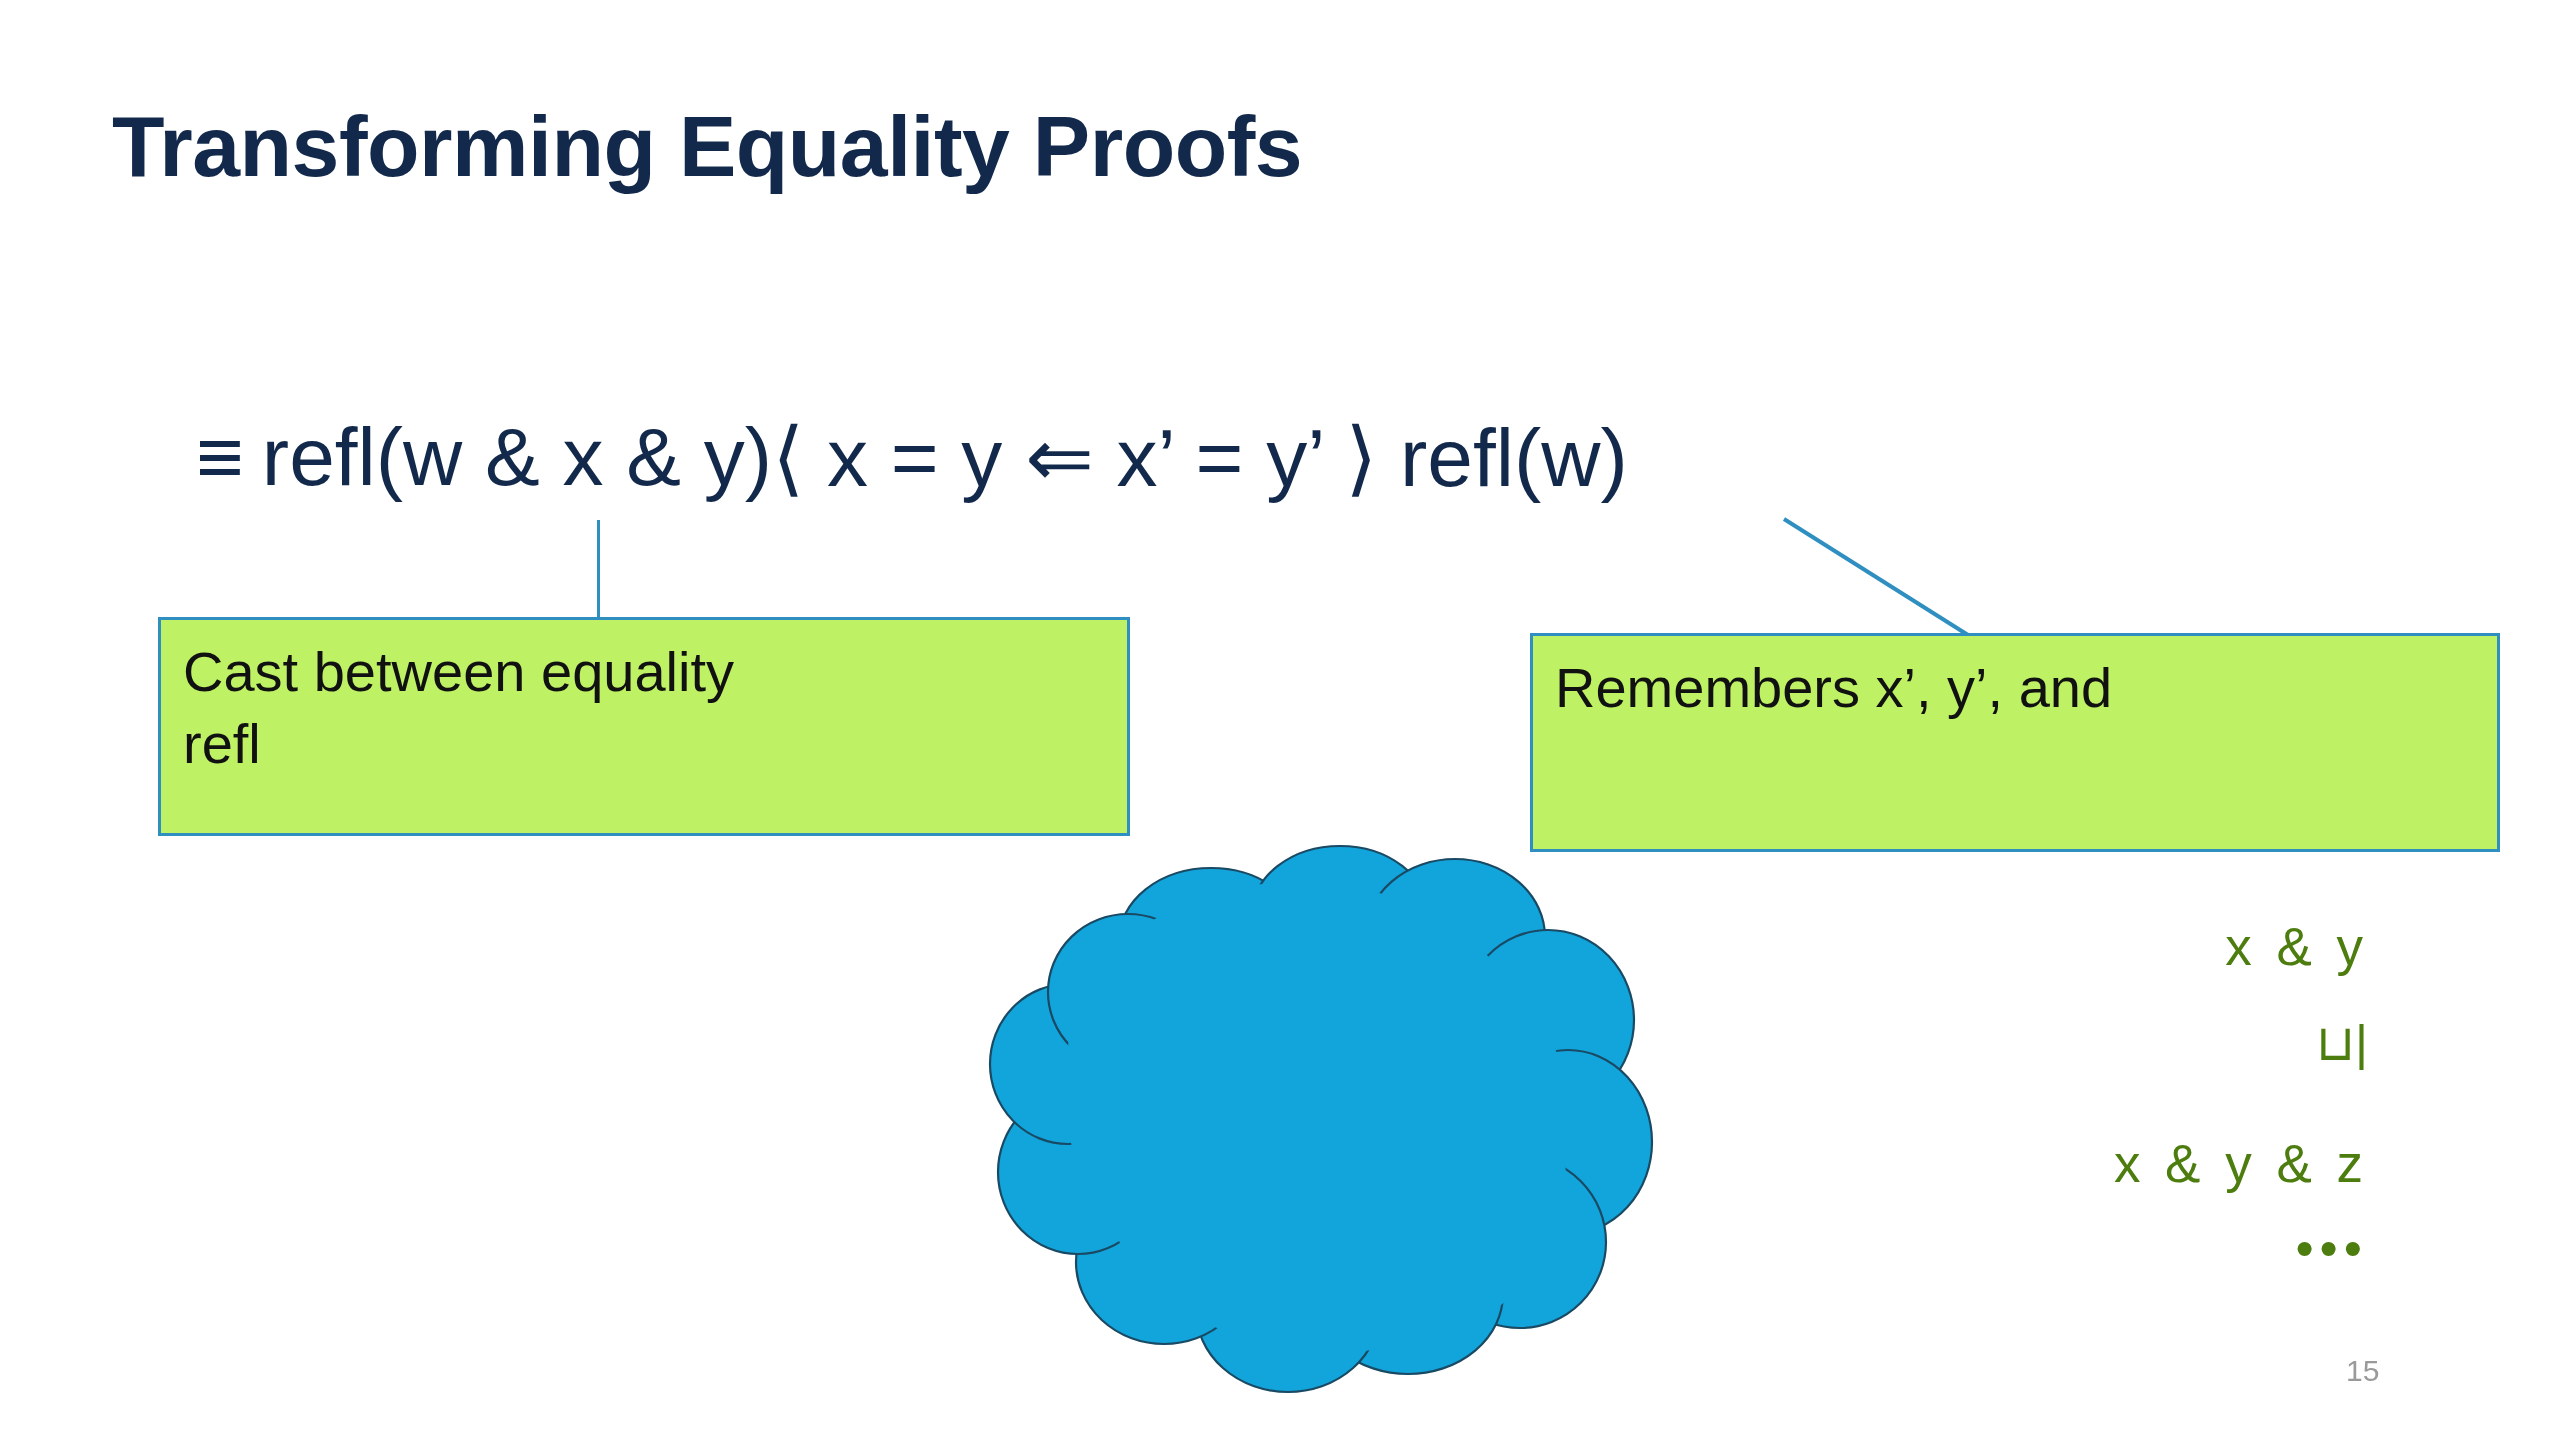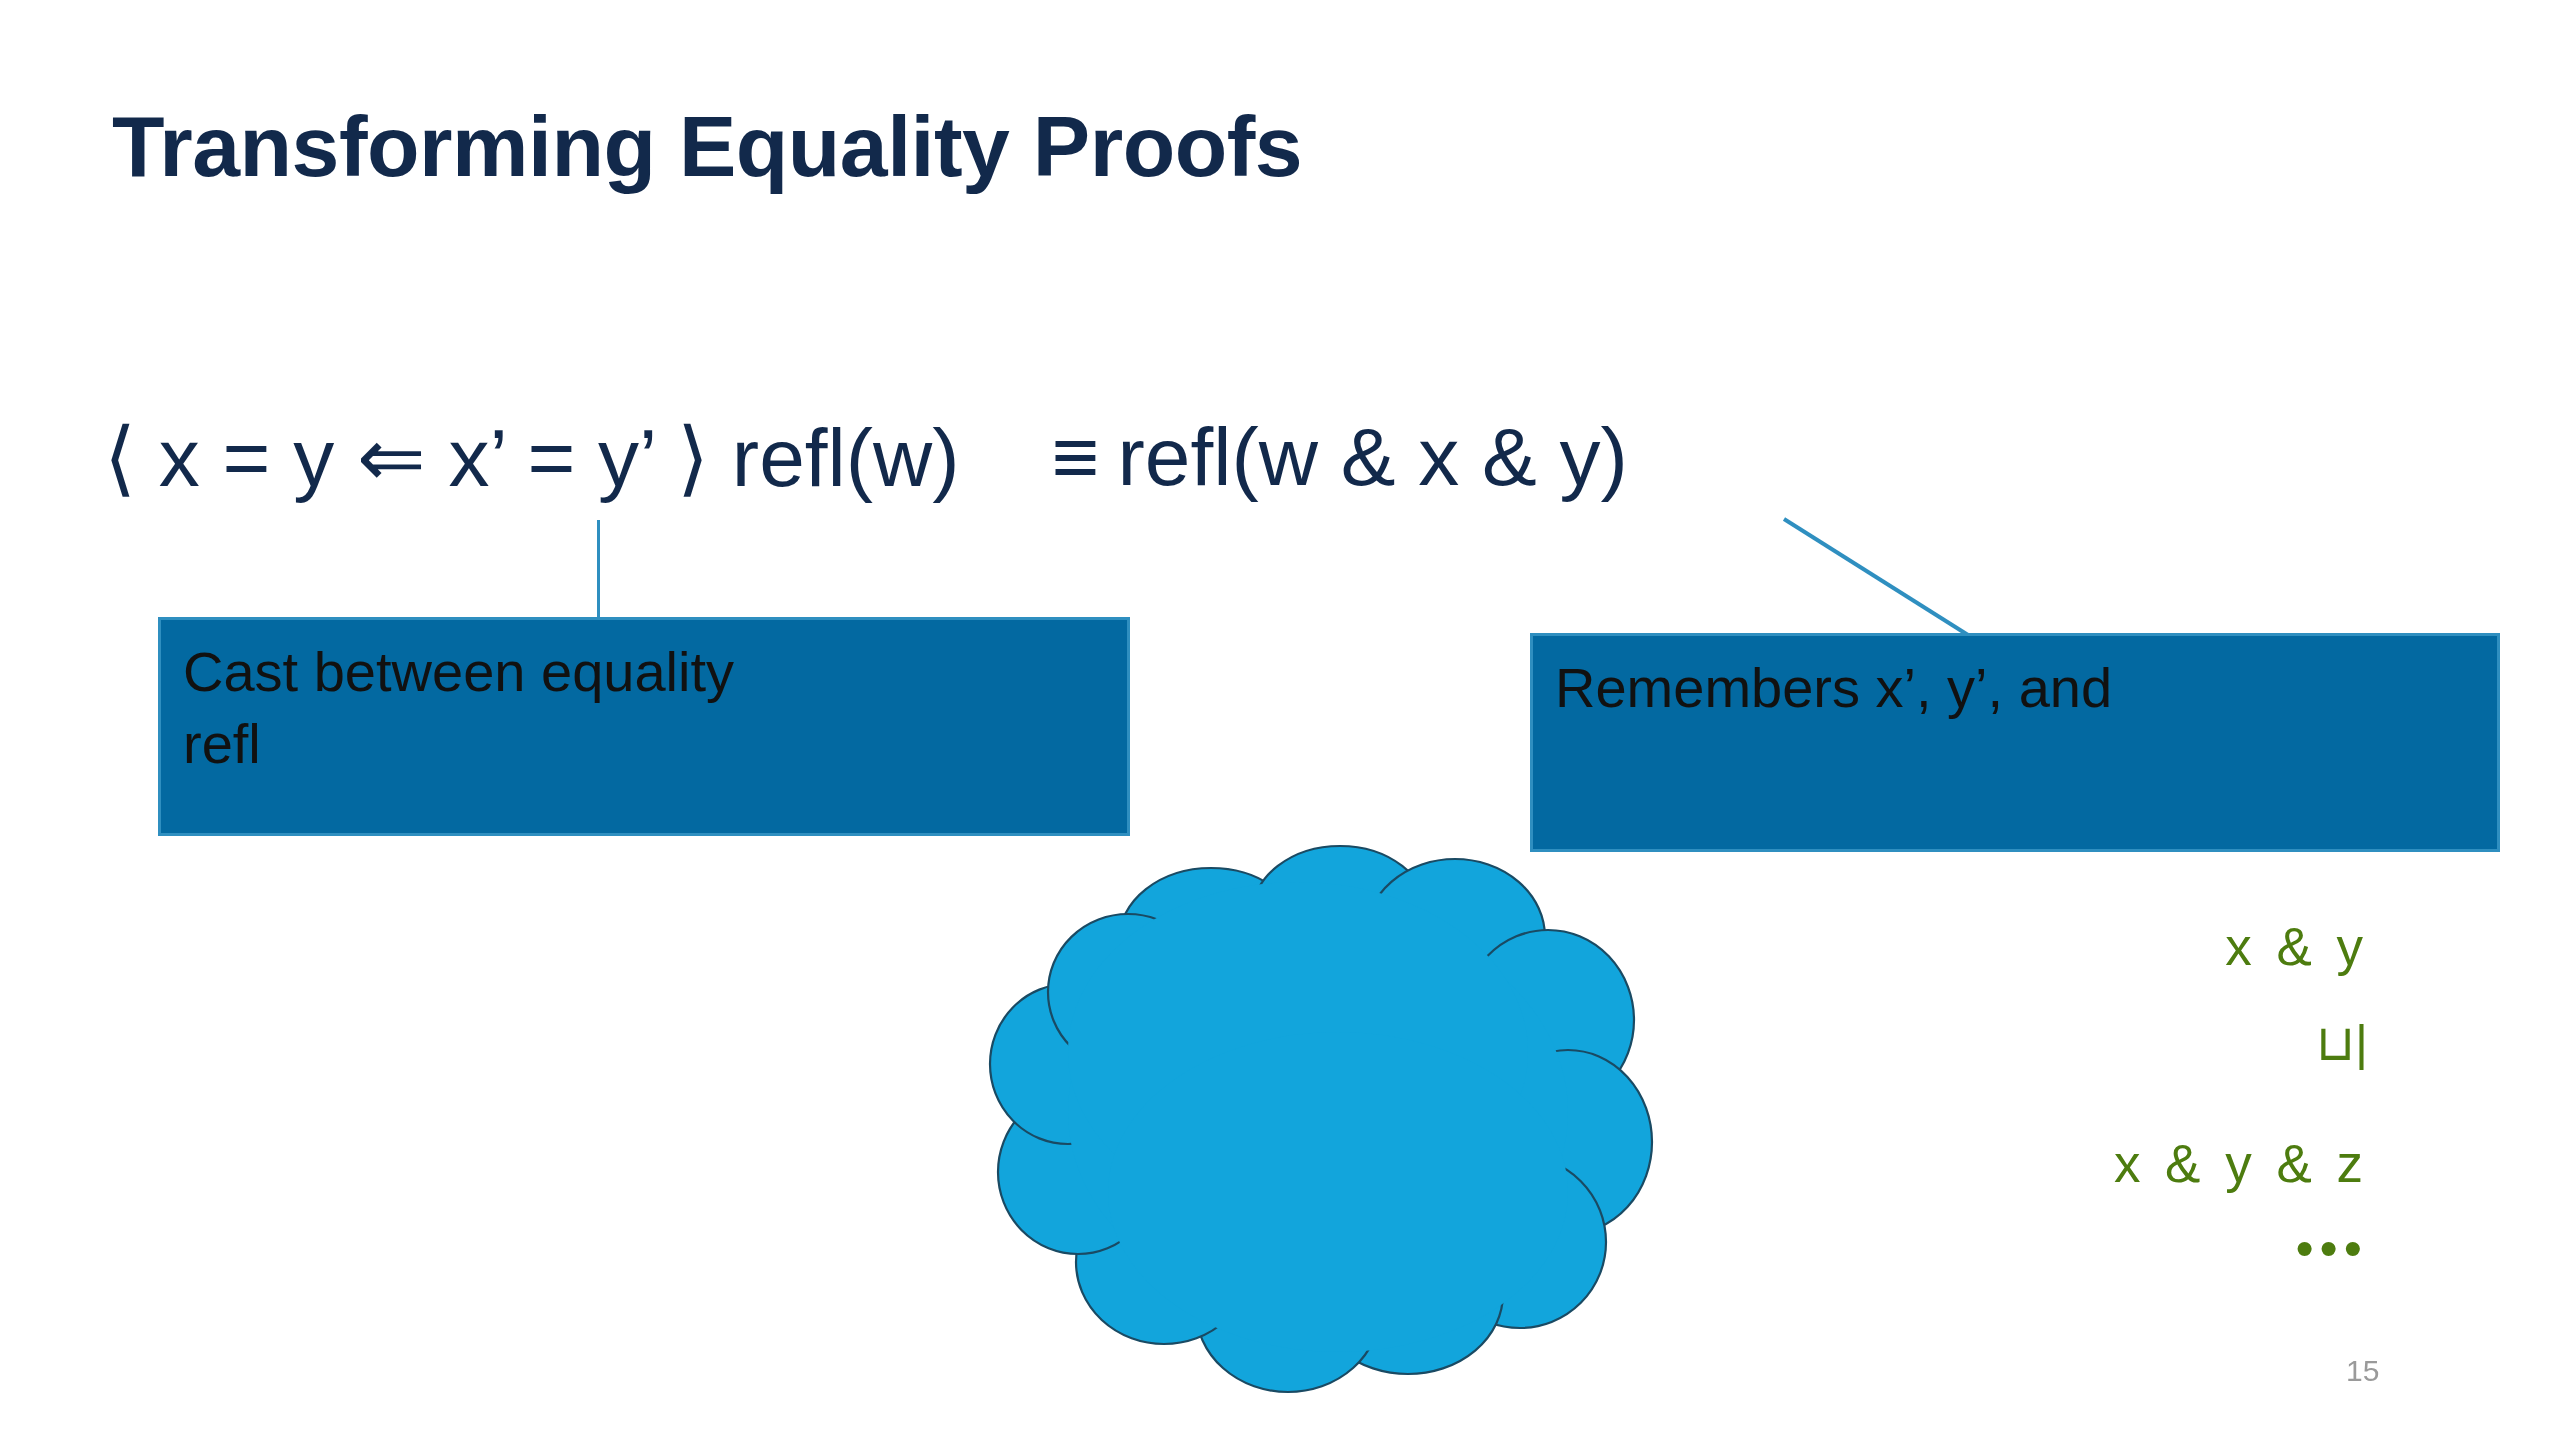--- a/index.html
+++ b/index.html
@@ -51,21 +51,21 @@
   #equation-rel-group {
     display: inline-block;
     margin-left: 92px;
   }
   .eq-sp { display: inline-block; width: 18px; }
 
   
   .callout-box {
     position: absolute;
     border: 3px solid #2F8FC0;
-    background: #0369a1;
+    background: #bef264;
     box-sizing: border-box;
     color: #111111;
     font-size: 56px;
     line-height: 1.28;
     padding: 16px 22px 10px 22px;
   }
   #callout-left {
     left: 158px;
     top: 617px;
     width: 972px;
@@ -134,24 +134,24 @@
   }
 </style>
 </head>
 <body>
 
 <div id="slide">
 
   <div id="slide-title">Transforming Equality Proofs</div>
 
   <div id="equation-row">
-    <span id="equation-lhs">⟨ x = y ⇐ x’ = y’ ⟩  refl(w)</span>
     <span id="equation-rel-group">
       <span>≡</span><span class="eq-sp"></span><span>refl(w &amp; x &amp; y)</span>
     </span>
+    <span id="equation-lhs">⟨ x = y ⇐ x’ = y’ ⟩  refl(w)</span>
   </div>
 
   <div id="leader-left"></div>
 
   <svg id="leader-right" viewBox="0 0 220 140">
     <line x1="14" y1="14" x2="198" y2="130" stroke="#2F8FC0" stroke-width="4"></line>
   </svg>
 
   <div class="callout-box" id="callout-left">
     <span class="callout-line">Cast between equality</span>

